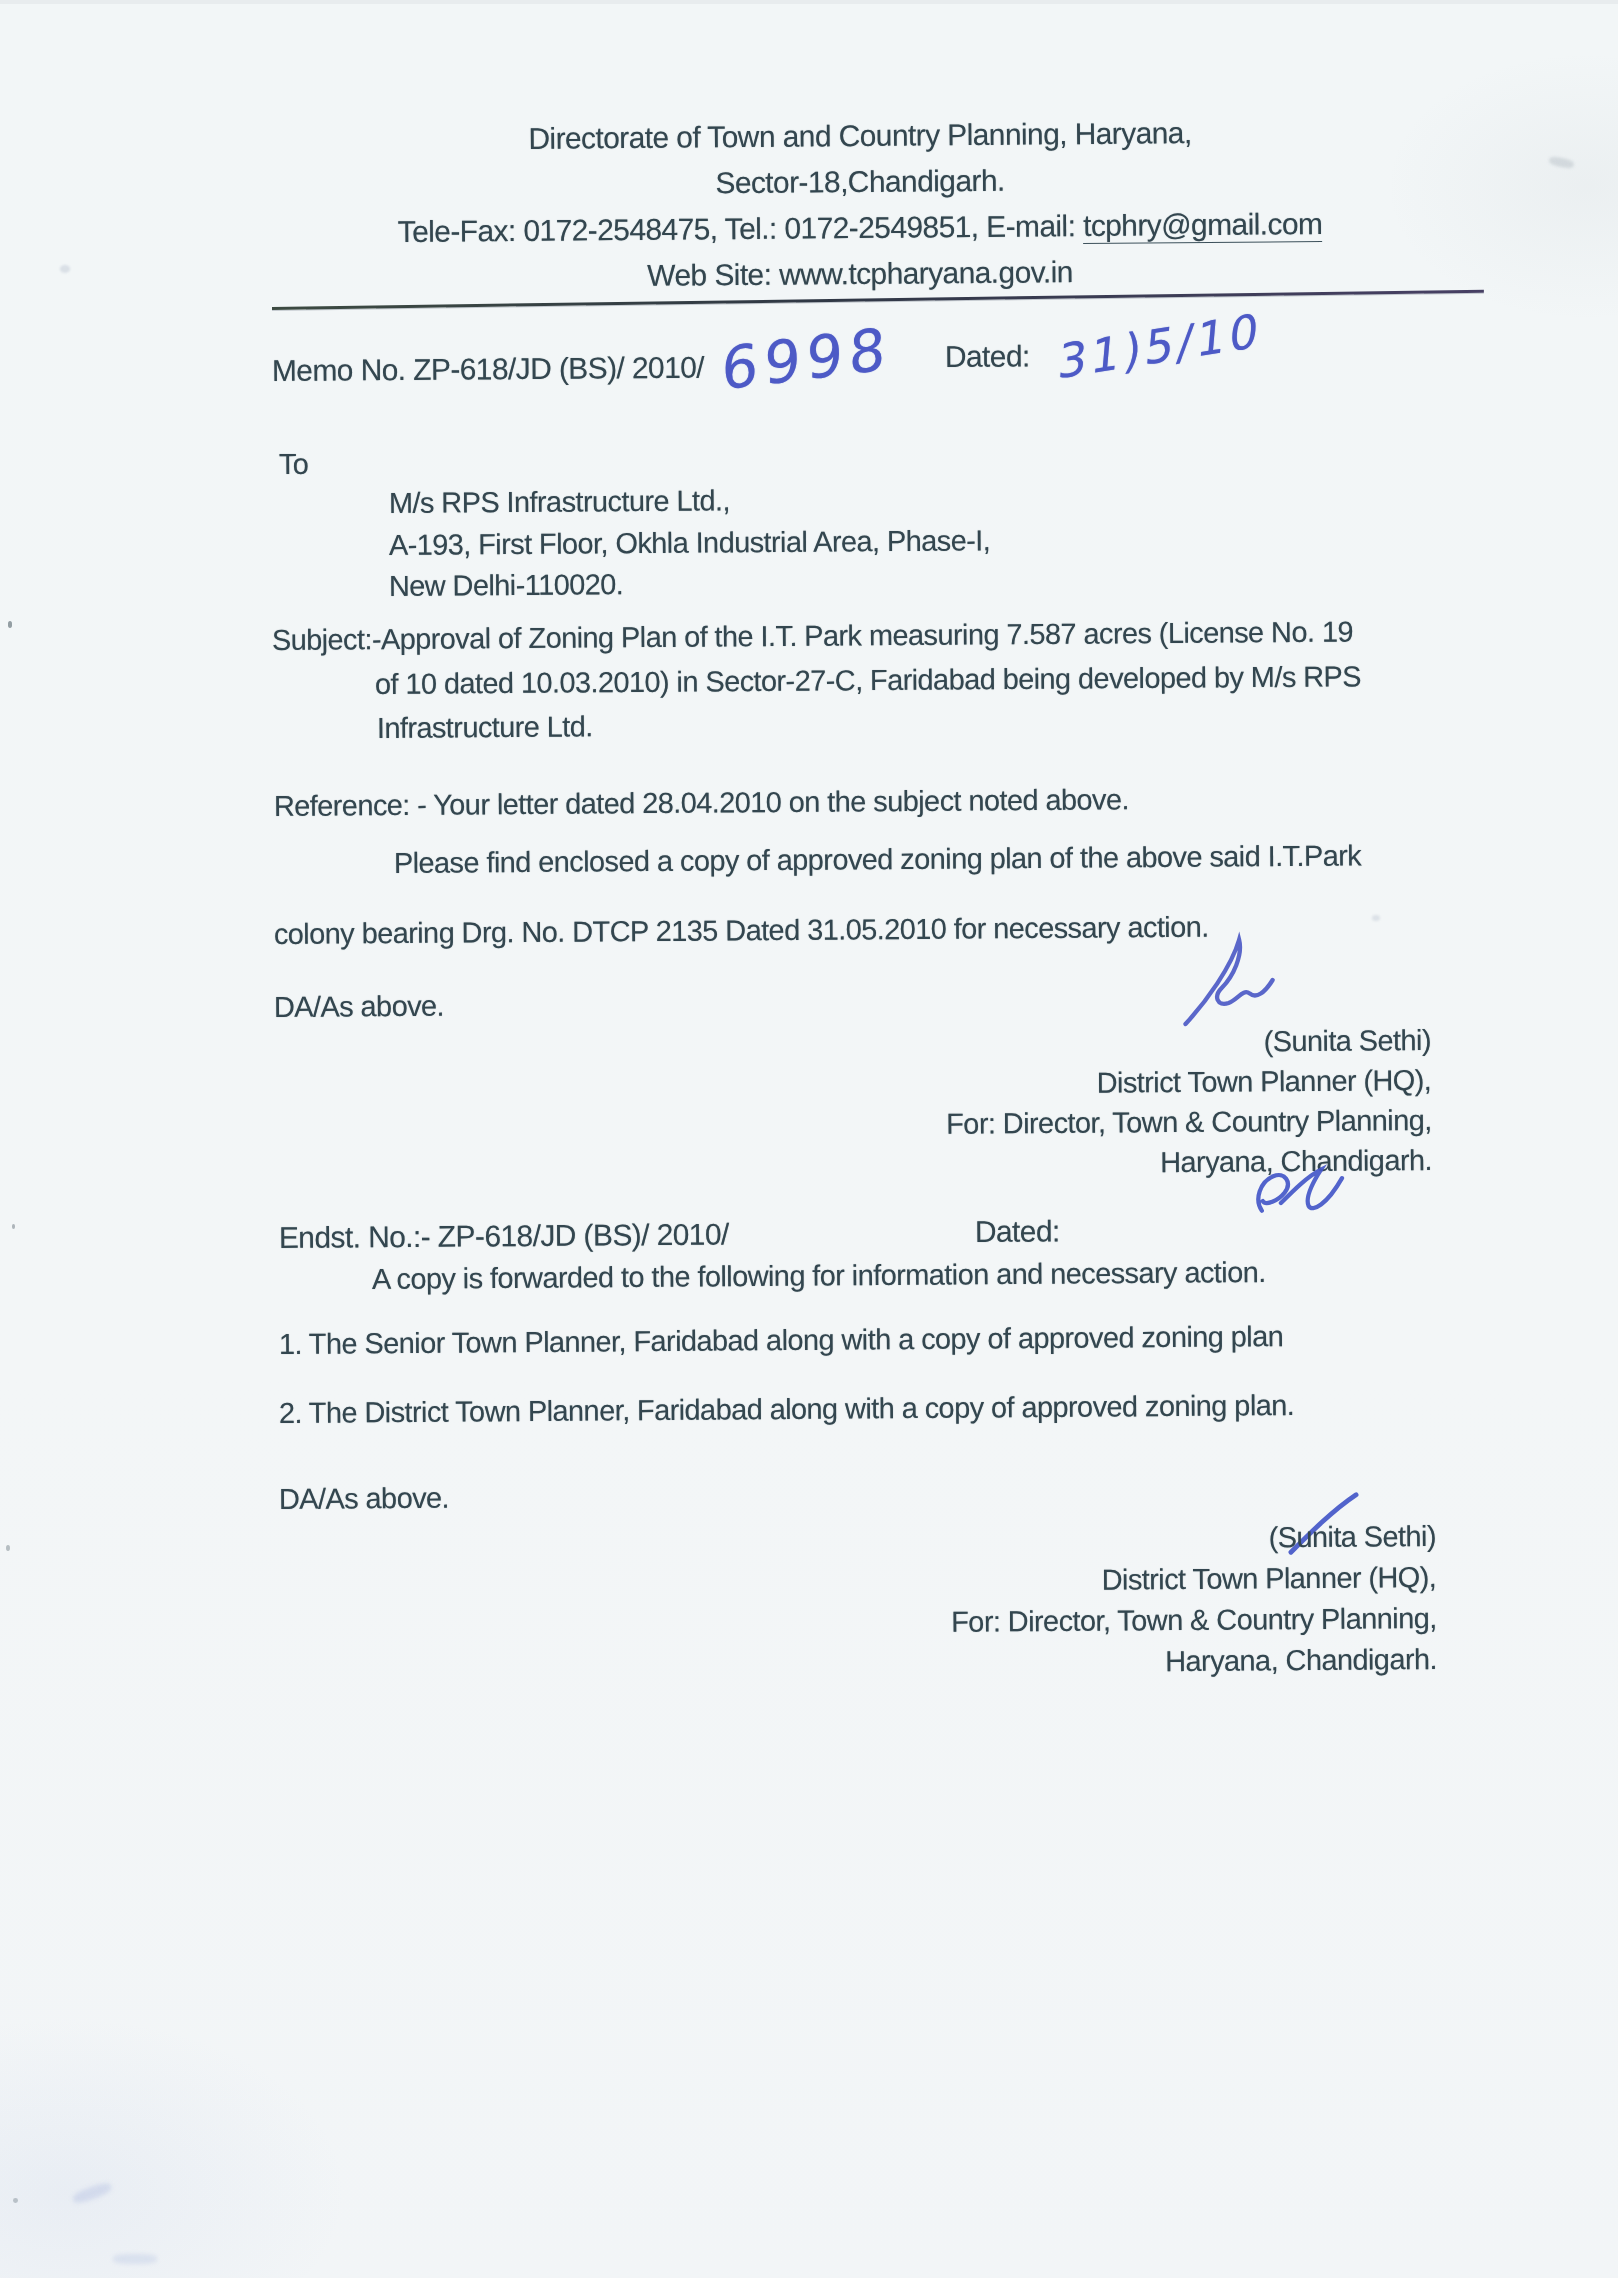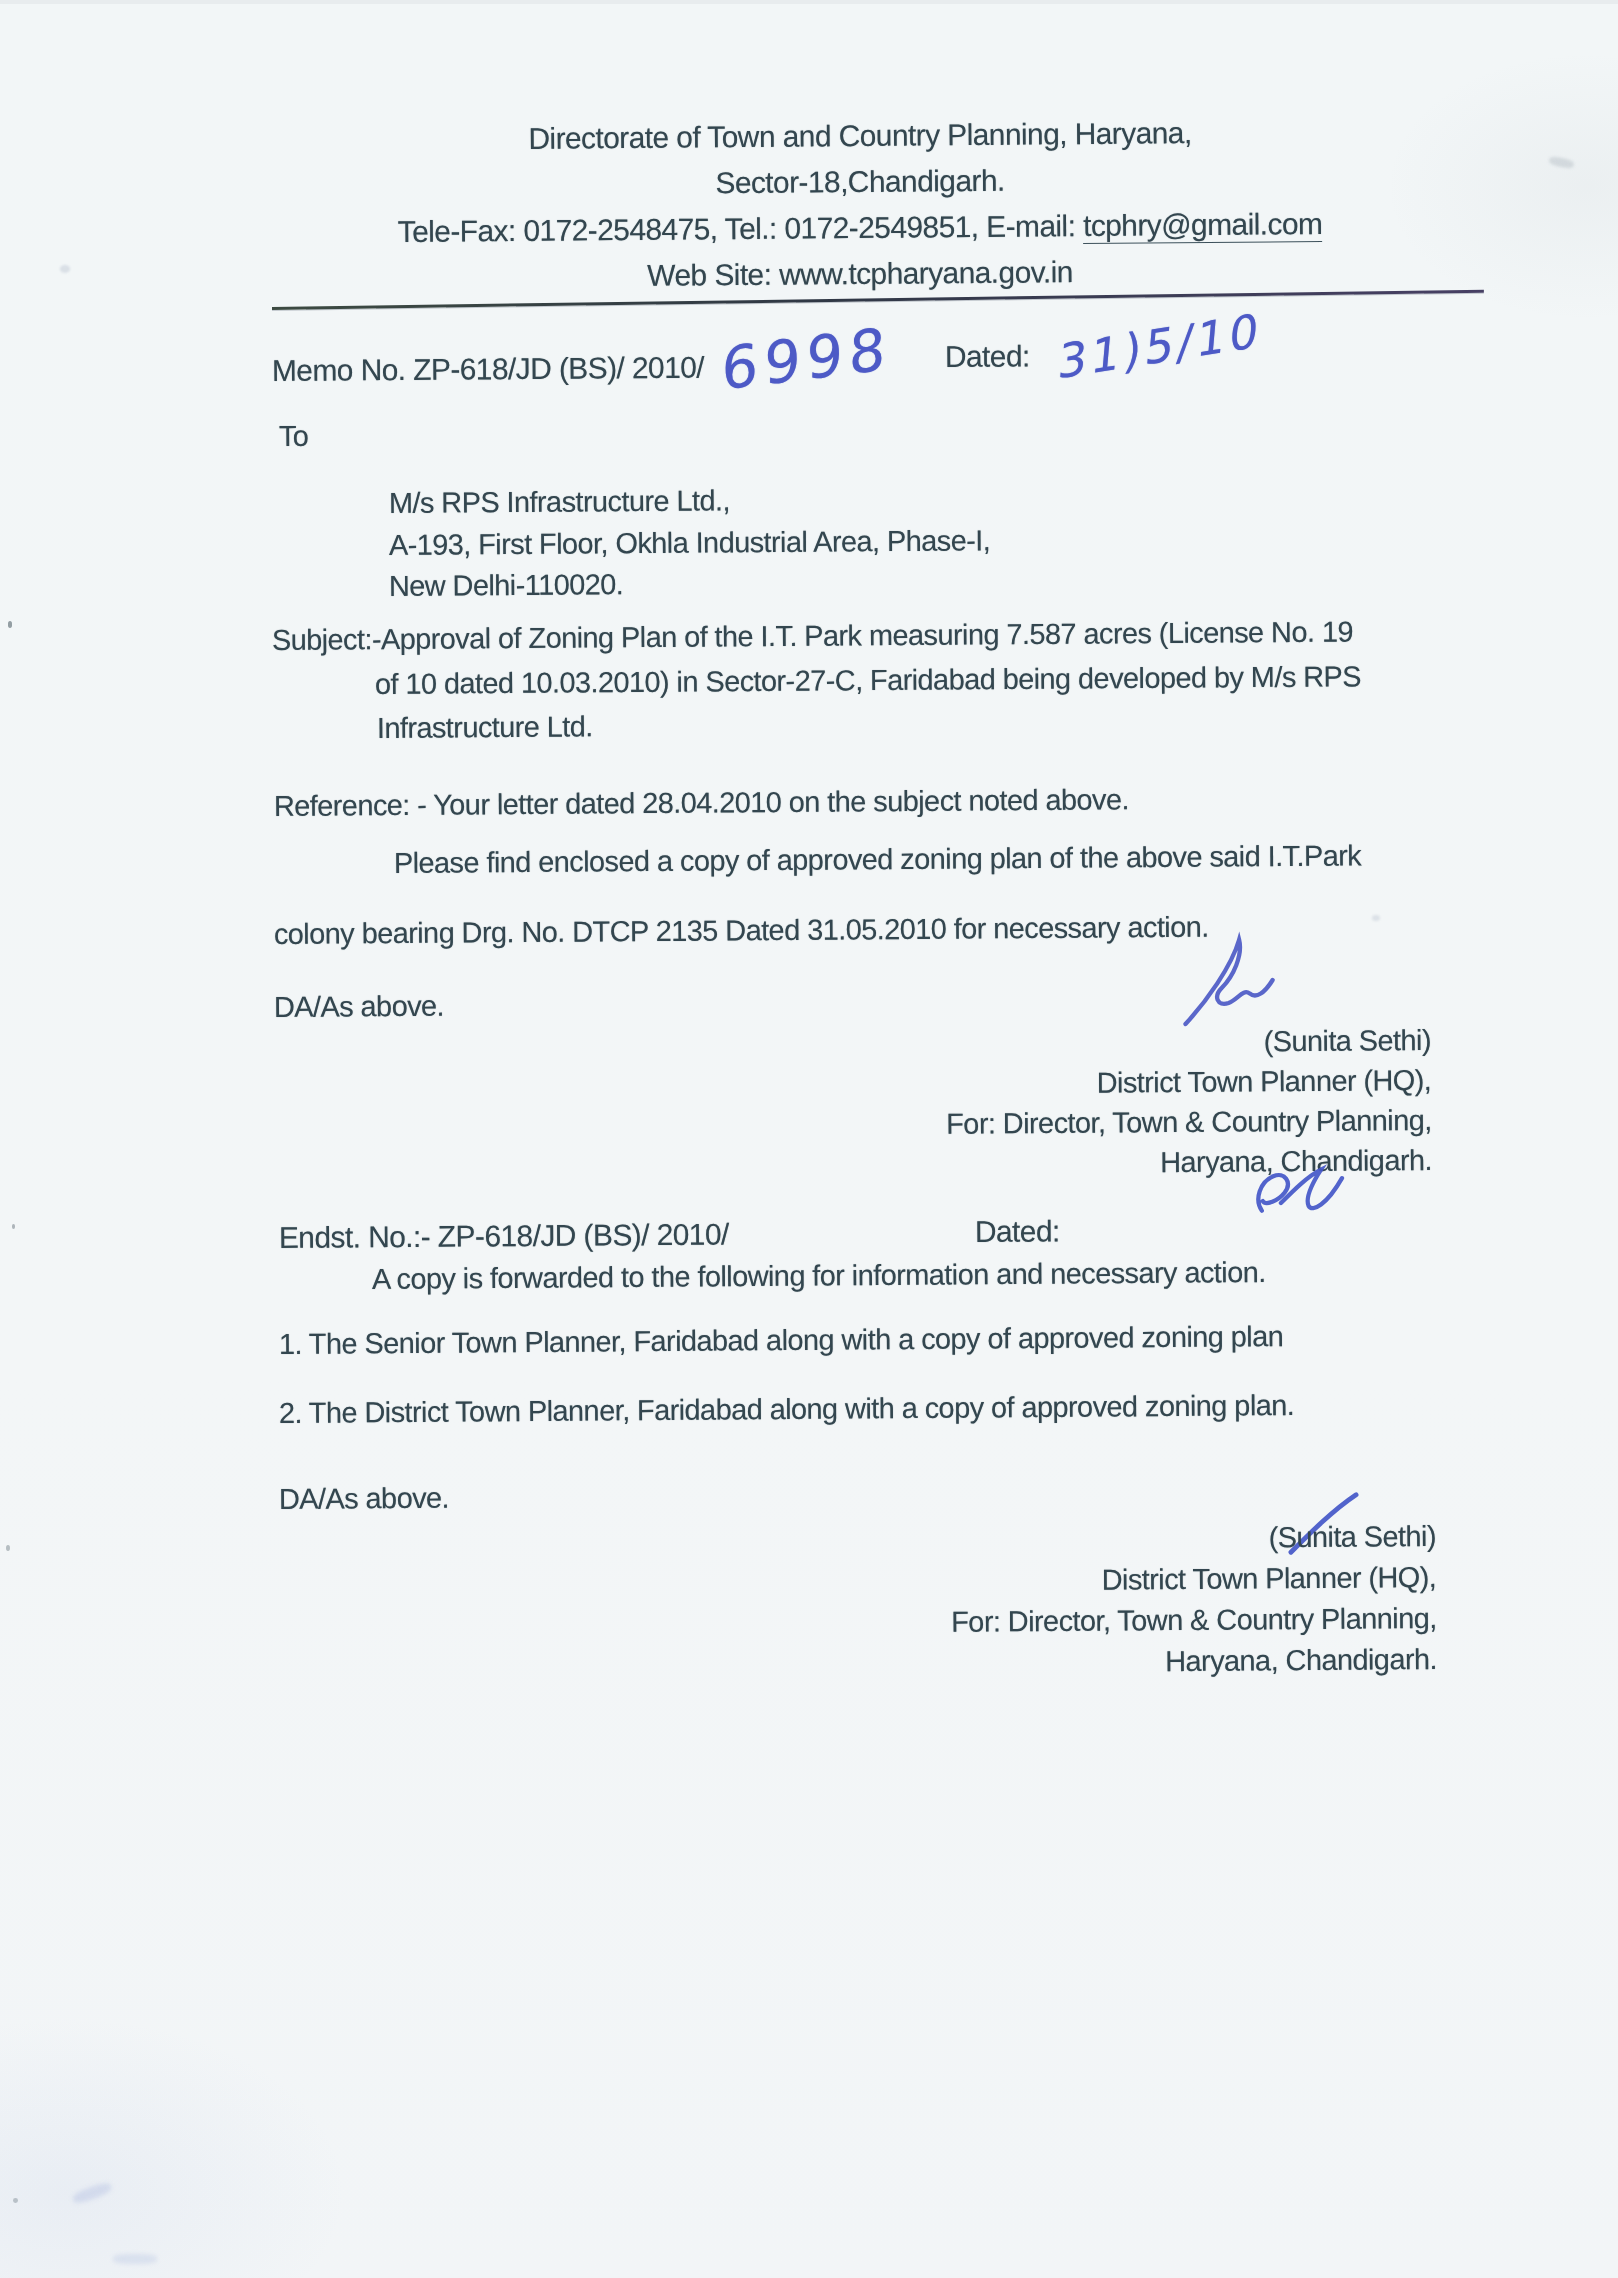--- a/index.html
+++ b/index.html
@@ -73,21 +73,21 @@
   <div class="hdr" style="top:161px;">Sector-18,Chandigarh.</div>
   <div class="hdr" style="top:207px;"><span>Tele-Fax: 0172-2548475, Tel.: 0172-2549851, E-mail: </span><span class="email-underline">tcphry@gmail.com</span></div>
   <div class="hdr" style="top:253px;">Web Site: www.tcpharyana.gov.in</div>
   <div class="divider"></div>
 
   <div class="line" style="left:272px;top:350px;font-size:30px;">Memo No. ZP-618/JD (BS)/ 2010/</div>
   <div class="hand hand-serial" style="left:721px;top:321px;">6998</div>
   <div class="line" style="left:945px;top:336px;font-size:30px;">Dated:</div>
   <div class="hand hand-date" style="left:1057px;top:315px;">31)5/10</div>
 
-  <div class="line" style="left:279px;top:416px;">To</div>
+  <div class="line" style="left:279px;top:444px;">To</div>
   <div class="line" style="left:389px;top:483px;">M/s RPS Infrastructure Ltd.,</div>
   <div class="line" style="left:389px;top:525px;">A-193, First Floor, Okhla Industrial Area, Phase-I,</div>
   <div class="line" style="left:389px;top:566px;">New Delhi-110020.</div>
 
   <div class="line" style="left:272px;top:620px;">Subject:-Approval of Zoning Plan of the I.T. Park measuring 7.587 acres (License No. 19</div>
   <div class="line" style="left:375px;top:664px;">of 10 dated 10.03.2010) in Sector-27-C, Faridabad being developed by M/s RPS</div>
   <div class="line" style="left:377px;top:708px;">Infrastructure Ltd.</div>
 
   <div class="line" style="left:274px;top:786px;">Reference: - Your letter dated 28.04.2010 on the subject noted above.</div>
 

